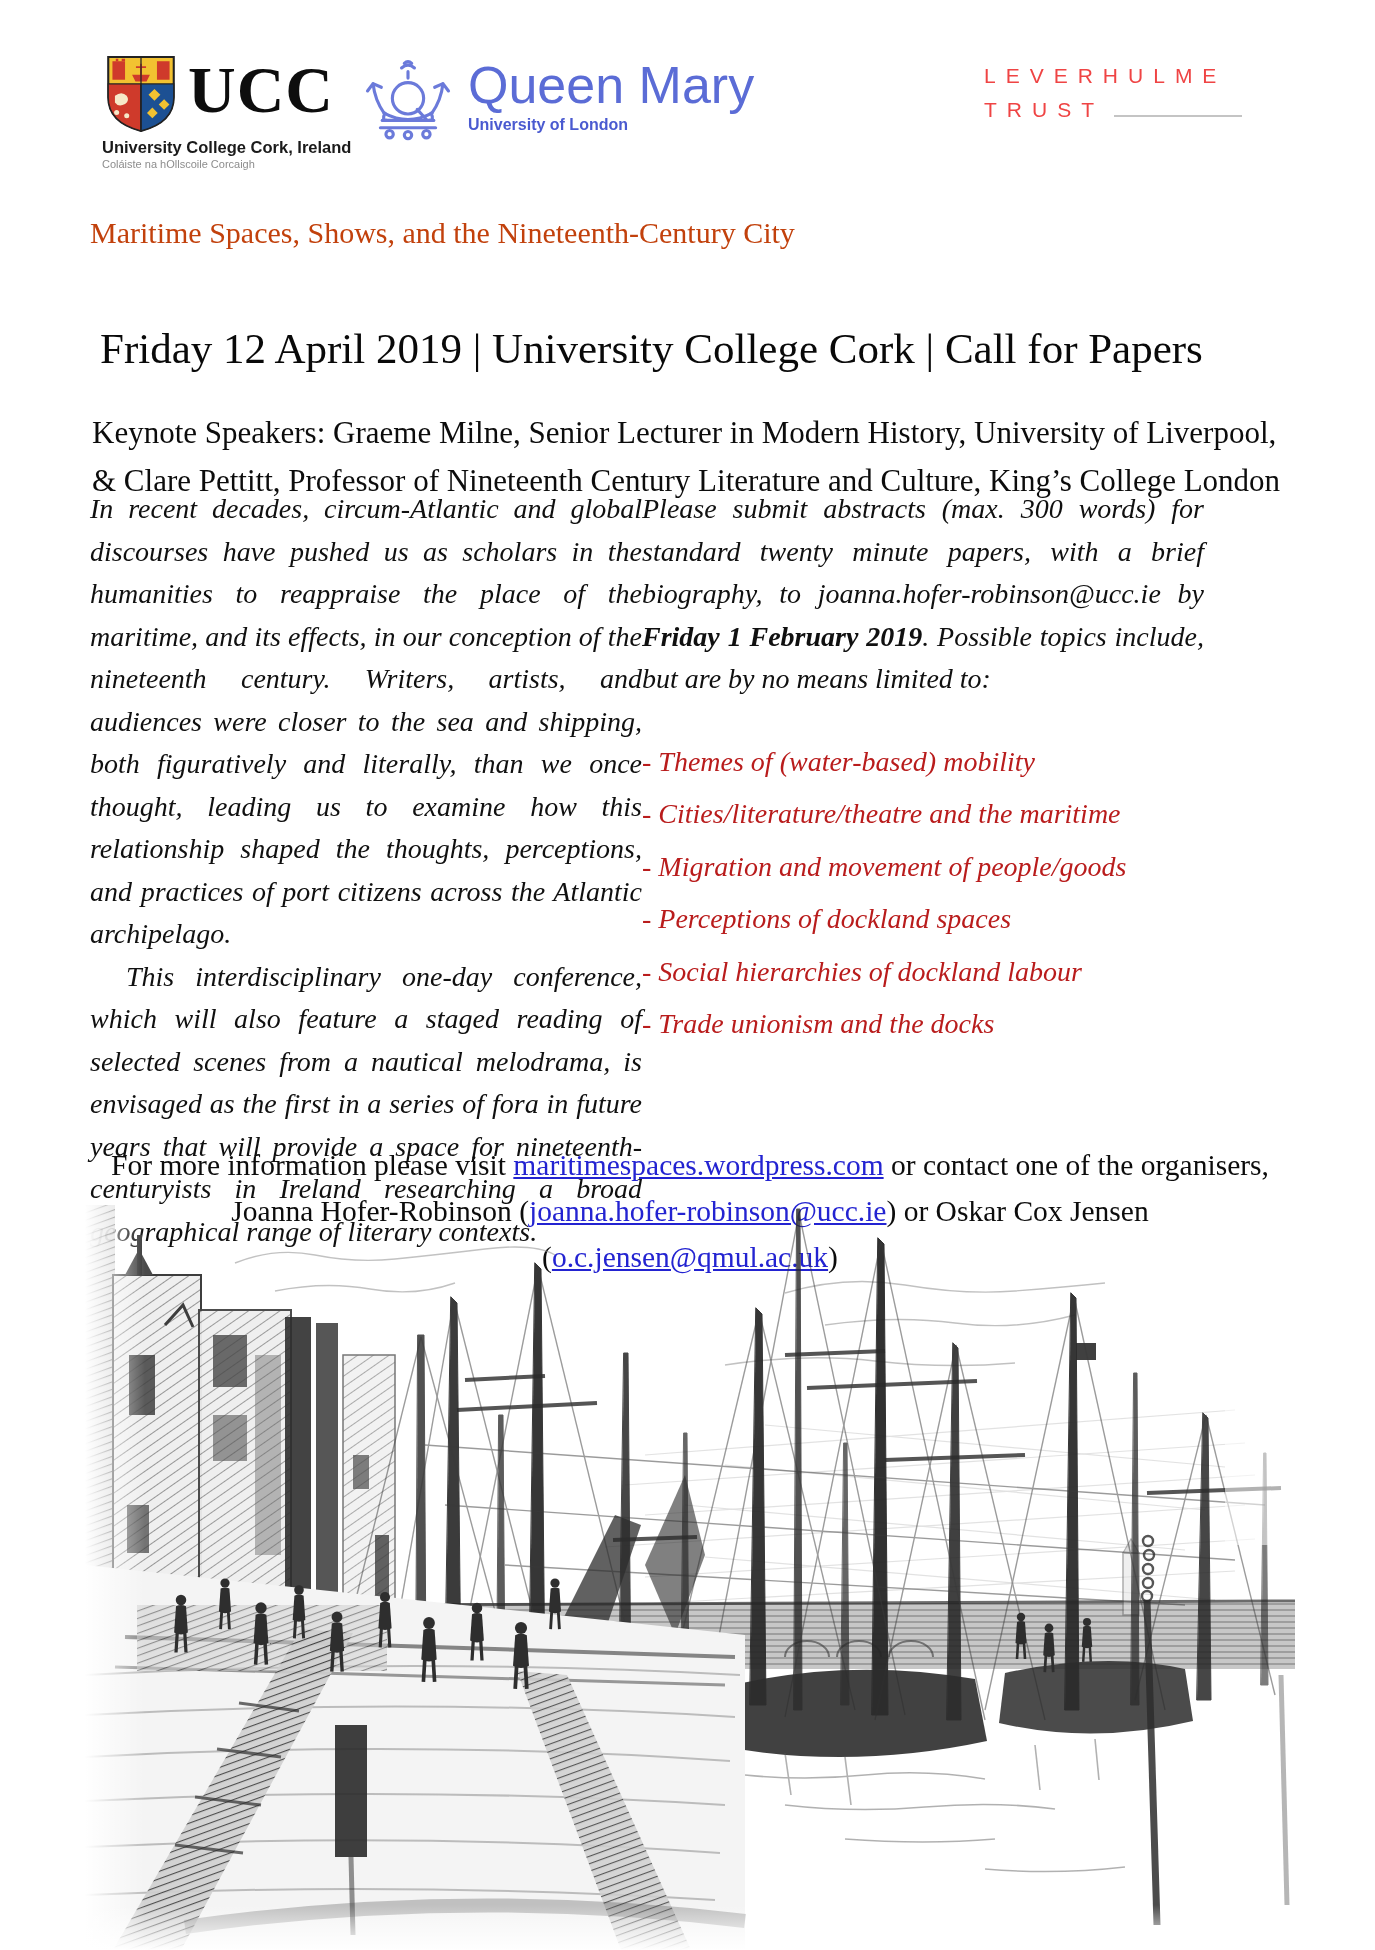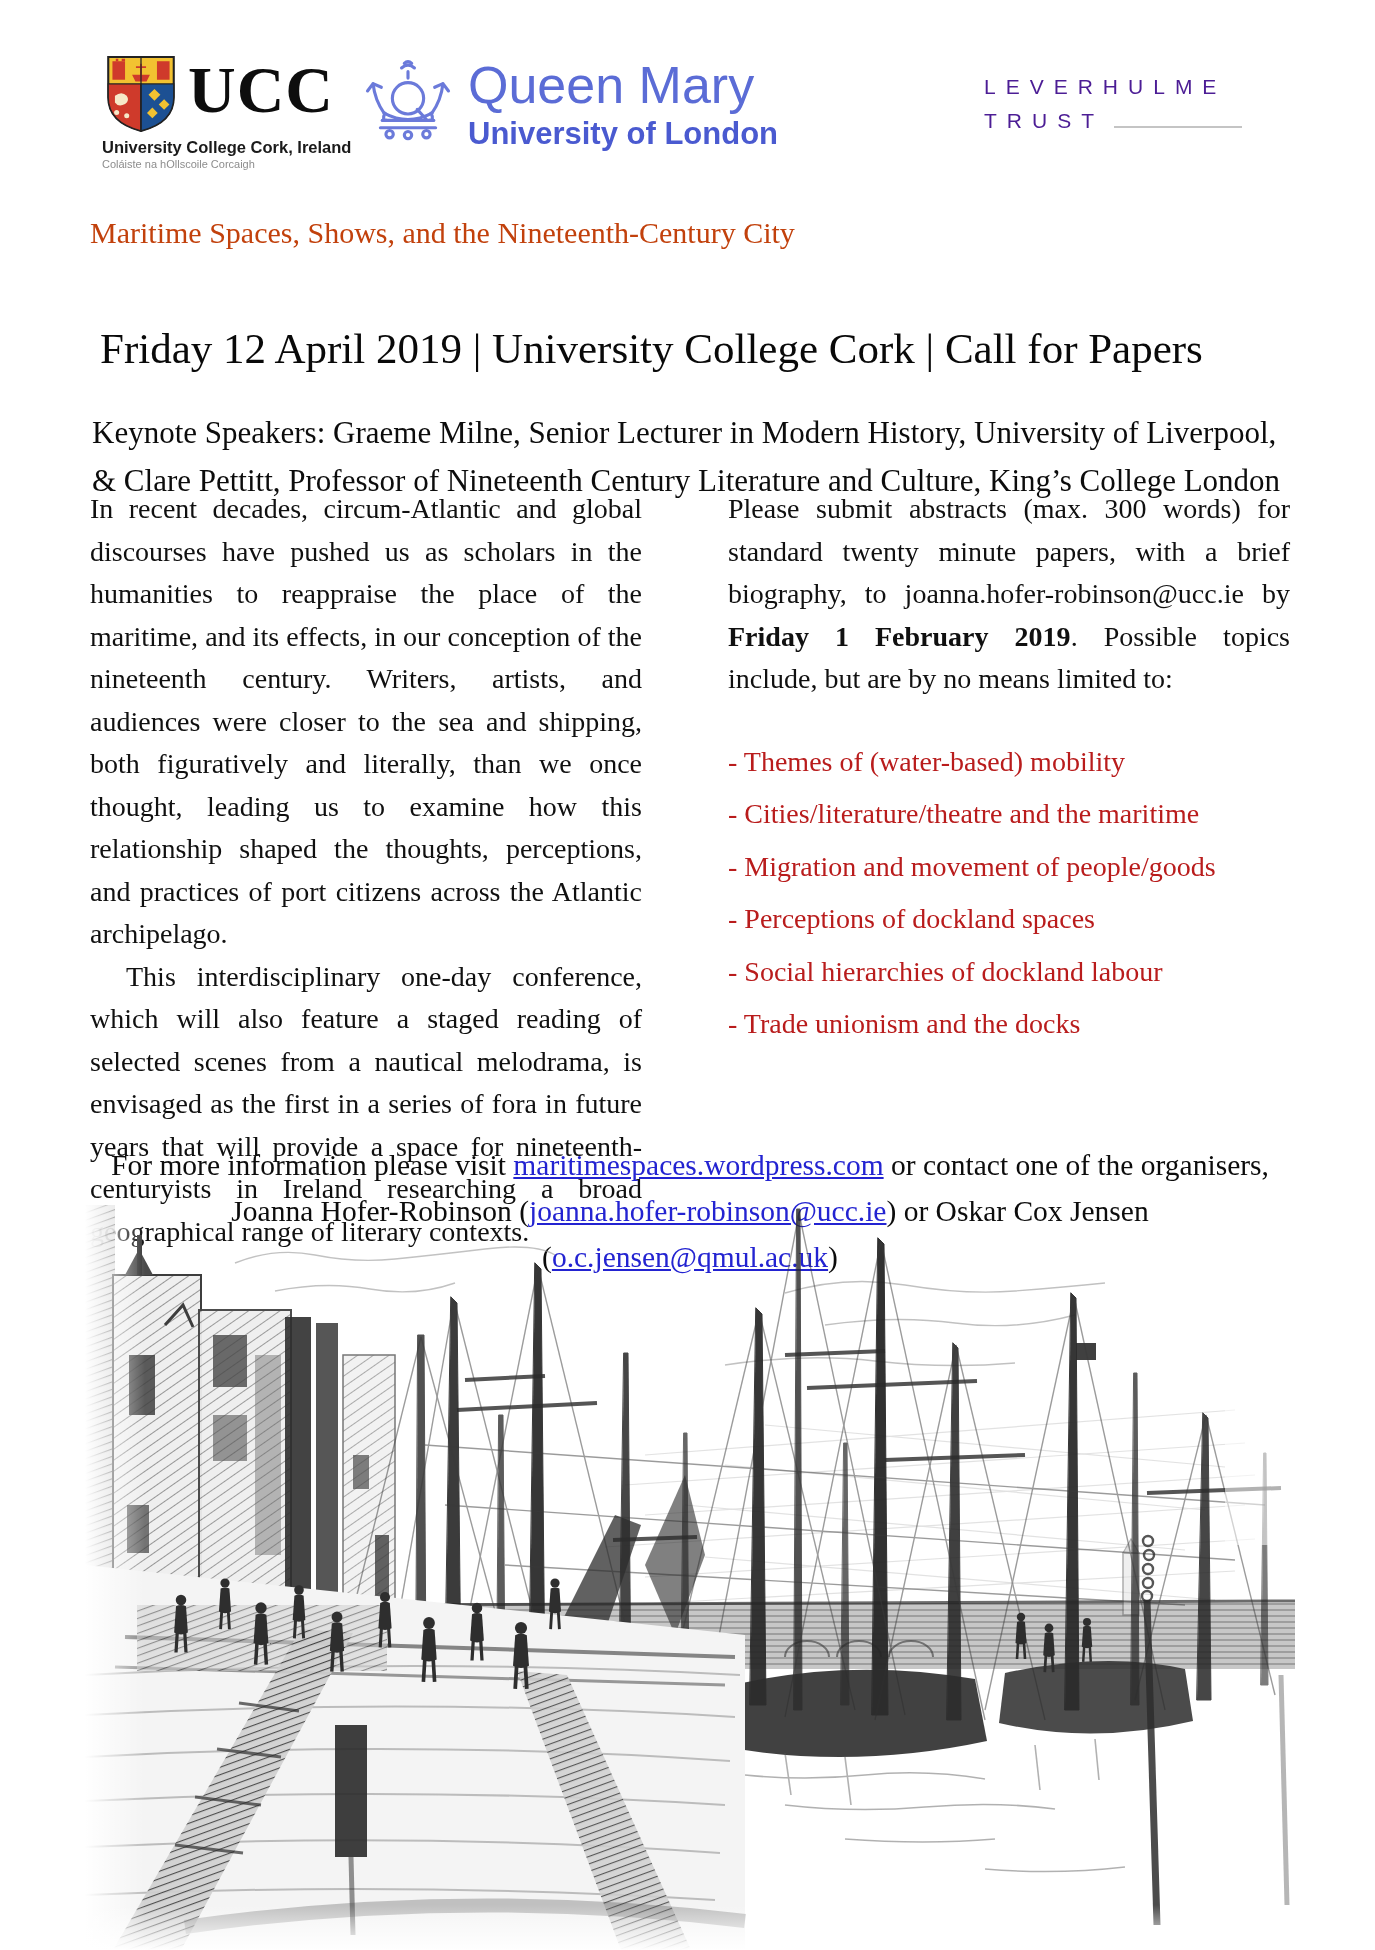--- a/index.html
+++ b/index.html
@@ -13,36 +13,36 @@
   .ucc-crest{width:78px;height:84px;flex:0 0 auto;}
   .ucc-acronym{font-family:"Liberation Serif",serif;font-weight:700;font-size:66px;line-height:76px;
                letter-spacing:1px;color:#0d0d0d;margin-left:8px;}
   .ucc-line1{font-family:"Liberation Sans",sans-serif;font-weight:700;font-size:16.5px;color:#1a1a1a;margin-top:2px;}
   .ucc-line2{font-family:"Liberation Sans",sans-serif;font-size:11px;color:#8d8d8d;margin-top:1px;}
 
   .qmul-logo{position:absolute;left:272px;top:6px;display:flex;}
   .qmul-crown{width:92px;height:96px;}
   .qmul-text{margin-left:14px;margin-top:2px;}
   .qmul-name{font-family:"Liberation Sans",sans-serif;font-size:52px;line-height:58px;color:#5b6cd6;font-weight:400;}
-  .qmul-sub{font-family:"Liberation Sans",sans-serif;font-size:31px;color:#4a5ad0;font-weight:700;margin-top:2px;}
-
-  .lev-logo{position:absolute;right:48px;top:22px;font-family:"Liberation Sans",sans-serif;
-            color:#4c1d95;font-size:21px;letter-spacing:10px;line-height:34px;font-weight:400;}
+  .qmul-sub{font-family:"Liberation Sans",sans-serif;font-size:16px;color:#4a5ad0;font-weight:700;margin-top:2px;}
+
+  .lev-logo{position:absolute;right:48px;top:11px;font-family:"Liberation Sans",sans-serif;
+            color:#ef4444;font-size:21px;letter-spacing:10px;line-height:34px;font-weight:400;}
   .lev-rule{display:inline-block;width:128px;border-bottom:2.5px solid #c4c4c4;margin-left:10px;
             vertical-align:baseline;height:2px;}
 
   
   .title{position:absolute;top:196px;left:90px;width:1210px;font-size:30px;font-weight:400;
          white-space:nowrap;color:#c2410c;}
   .subtitle{position:absolute;top:288px;left:100px;width:1210px;font-size:43px;font-weight:400;
             white-space:nowrap;color:#090909;}
   .keynote{position:absolute;top:378px;left:92px;width:1198px;font-size:31px;line-height:48px;color:#0c0c0c;}
 
   
-  .columns{position:absolute;top:488px;left:90px;width:1200px;display:flex;gap:86px;}
+  .columns{position:absolute;top:488px;left:90px;width:1200px;display:flex;font-style:italic;}
   .col-left{width:552px;}
   .col-right{width:562px;}
   .body-para{font-size:28px;line-height:42.5px;text-align:justify;color:#101010;margin:0;}
   .indent{text-indent:36px;}
   .topics{list-style:none;margin:40px 0 0 0;padding:0;}
   .topics li{font-size:28px;line-height:41px;margin-bottom:11.5px;color:#b91c1c;}
 
   
   .footer{position:absolute;top:1112px;left:88px;width:1204px;text-align:center;
           font-size:29.5px;line-height:46px;color:#0c0c0c;}

